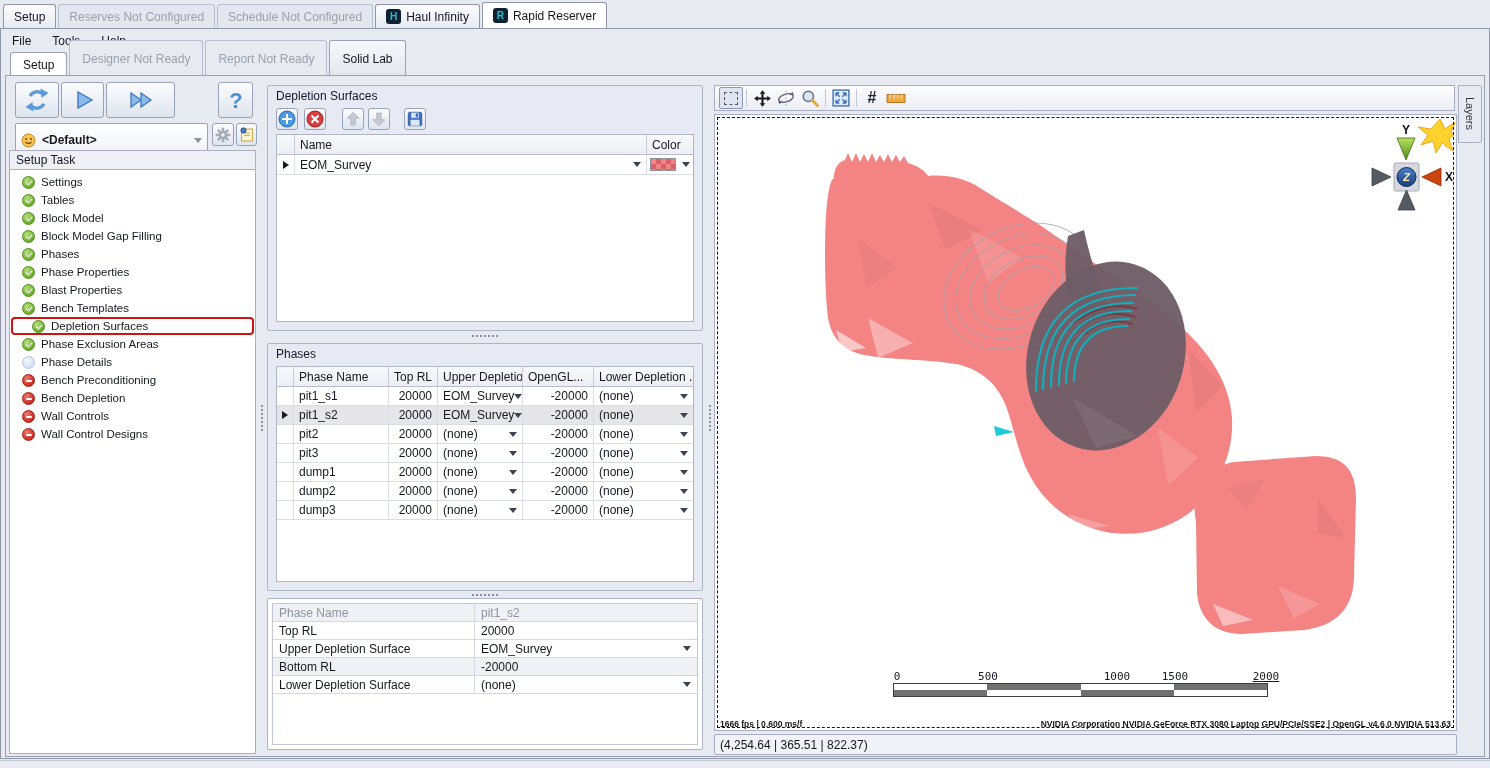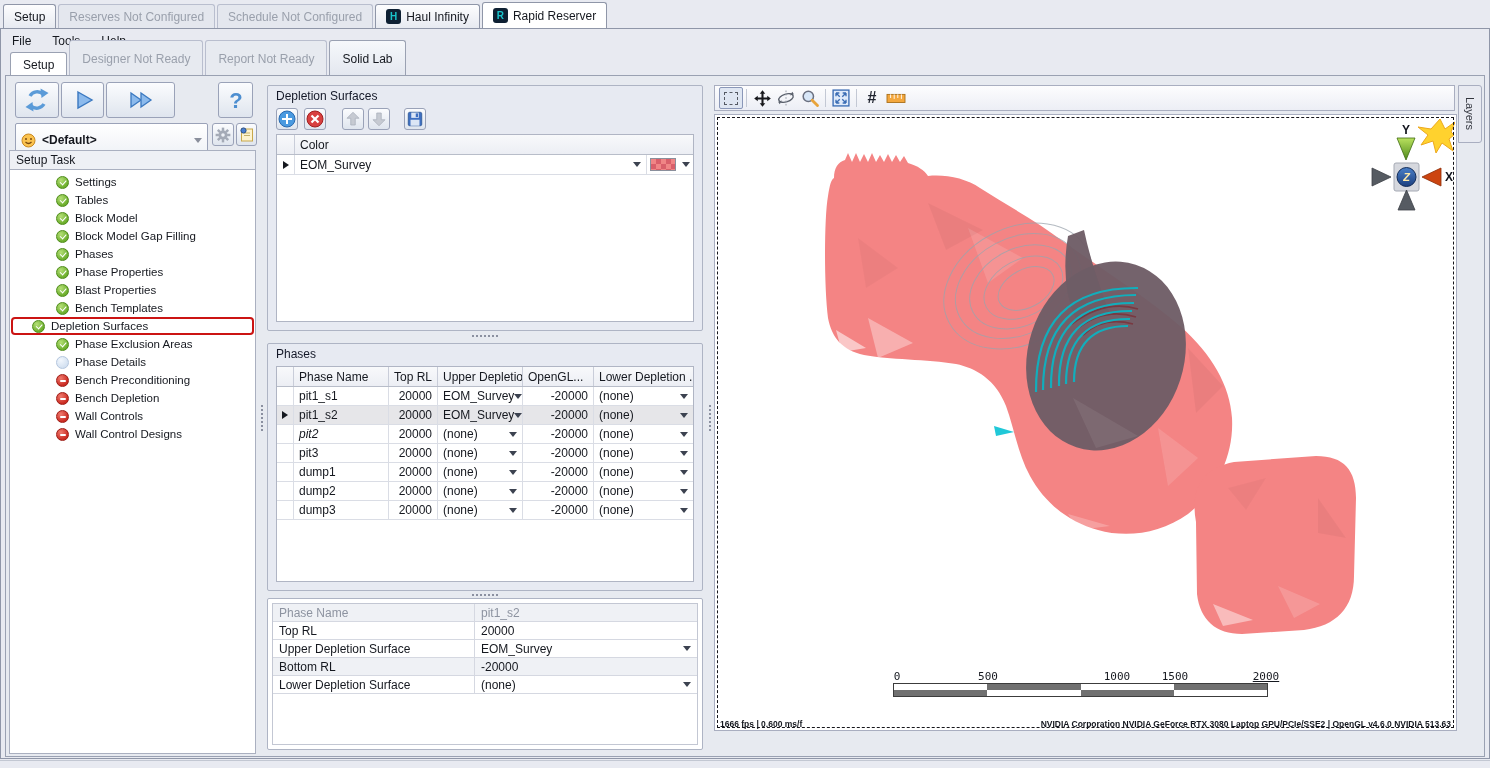--- a/index.html
+++ b/index.html
@@ -34,21 +34,21 @@
   
   .btn { position:absolute; border:1px solid #9aa2b8; border-radius:3px;
          background:linear-gradient(#fbfcfe,#dfe5ee); display:flex; align-items:center; justify-content:center; }
   .left-toolbar-btn { top:6px; height:36px; }
   .combo { position:absolute; border:1px solid #9aa2b8; border-radius:2px; background:linear-gradient(#ffffff,#eef1f6);
            display:flex; align-items:center; padding:16px 5px; }
   .dda { width:0; height:0; border-left:4px solid transparent; border-right:4px solid transparent; border-top:5px solid #3c4250; }
   .task-header { position:absolute; left:3px; top:74px; width:247px; height:19px; background:#eef0f5;
                  border:1px solid #aab0c0; border-bottom:none; display:flex; align-items:center; padding-left:6px; }
   .task-list { position:absolute; left:3px; top:93px; width:247px; height:585px; background:#fff; border:1px solid #aab0c0; padding-top:3px; }
-  .task-item { height:18px; display:flex; align-items:center; padding-left:22px; position:relative;margin-left:24px; }
+  .task-item { height:18px; display:flex; align-items:center; padding-left:12px; position:relative; }
   .task-item.selected { box-shadow:inset 0 0 0 2px #cb1413; border-radius:4px; margin:0 1px; padding-left:21px; }
   .task-label { margin-left:6px; font-size:11.5px; }
   .ti { width:13px; height:13px; border-radius:50%; position:relative; flex:0 0 13px; }
   .ti.complete { background:radial-gradient(circle at 35% 30%, #b5e077, #6cae2c 70%); border:1px solid #4e8c1a; }
   .ti.complete::after { content:""; position:absolute; left:3px; top:3px; width:5px; height:2.5px;
                         border-left:1.7px solid #fff; border-bottom:1.7px solid #fff; transform:rotate(-48deg); }
   .ti.pending { background:radial-gradient(circle at 35% 30%, #f2f7fd, #d4e1f1 70%); border:1px solid #b4c6de; }
   .ti.blocked { background:radial-gradient(circle at 35% 30%, #ef7a6e, #cb2b22 70%); border:1px solid #9e1d16; }
   .ti.blocked::after { content:""; position:absolute; left:2.5px; top:5px; width:6px; height:2.4px; background:#fff; border-radius:1px; }
 
@@ -320,20 +320,23 @@
           <rect x="3" y="3" width="18" height="18" rx="2" fill="#3e6fc1" stroke="#27508f"></rect>
           <rect x="7" y="3.5" width="10" height="7" fill="#dce6f5"></rect>
           <rect x="6" y="13" width="12" height="8" fill="#dce6f5"></rect>
           <rect x="13" y="4.5" width="3" height="5" fill="#3e6fc1"></rect>
         </svg>
       </div>
     </div>
     <div class="grid-box" style="top:48px;">
       <div class="thead">
         <div class="th" style="width:18px;"></div>
+        <div class="th" style="flex:1;">
+            <span>Name</span>
+          </div>
         <div class="th" style="width:46px; border-right:none;">
             <span>Color</span>
           </div>
       </div>
       <div class="trow" style="height:20px;">
         <div class="tc" style="width:18px; justify-content:center; padding:0;">
             <span class="rowmark"></span>
           </div>
         <div class="tc dd" style="flex:1;">
           <span>EOM_Survey</span>
@@ -400,21 +403,21 @@
             <span class="dda"></span>
           </div>
         <div class="tc num" style="width:71px;">-20000</div>
         <div class="tc dd" style="flex:1; border-right:none;">
             <span>(none)</span>
             <span class="dda"></span>
           </div>
       </div>
       <div class="trow">
         <div class="tc" style="width:17px; padding:0;"></div>
-        <div class="tc" style="width:95px;font-style:italic;">pit2</div>
+        <div class="tc" style="width:95px;">pit2</div>
         <div class="tc num" style="width:49px;">20000</div>
         <div class="tc dd" style="width:85px;">
             <span>(none)</span>
             <span class="dda"></span>
           </div>
         <div class="tc num" style="width:71px;">-20000</div>
         <div class="tc dd" style="flex:1; border-right:none;">
             <span>(none)</span>
             <span class="dda"></span>
           </div>
@@ -702,20 +705,23 @@
             <i class="g"></i>
             <i class="w"></i>
           </div>
       </div>
     </div>
 
     <div class="fps-text">1666 fps | 0.600 ms/f</div>
     <div class="gpu-text">NVIDIA Corporation NVIDIA GeForce RTX 3080 Laptop GPU/PCIe/SSE2 | OpenGL v4.6.0 NVIDIA 513.63</div>
   </div>
 
+  <div class="vp-status" style="left:708px; top:658px; width:743px; height:21px;">
+    <span>(4,254.64 | 365.51 | 822.37)</span>
+  </div>
 
   <div class="layers-tab" style="left:1452px; top:9px; width:24px; height:58px;">
     <span>Layers</span>
   </div>
 
 </div>
 
 <div class="bottom-strip"></div>
 
 </body></html>

